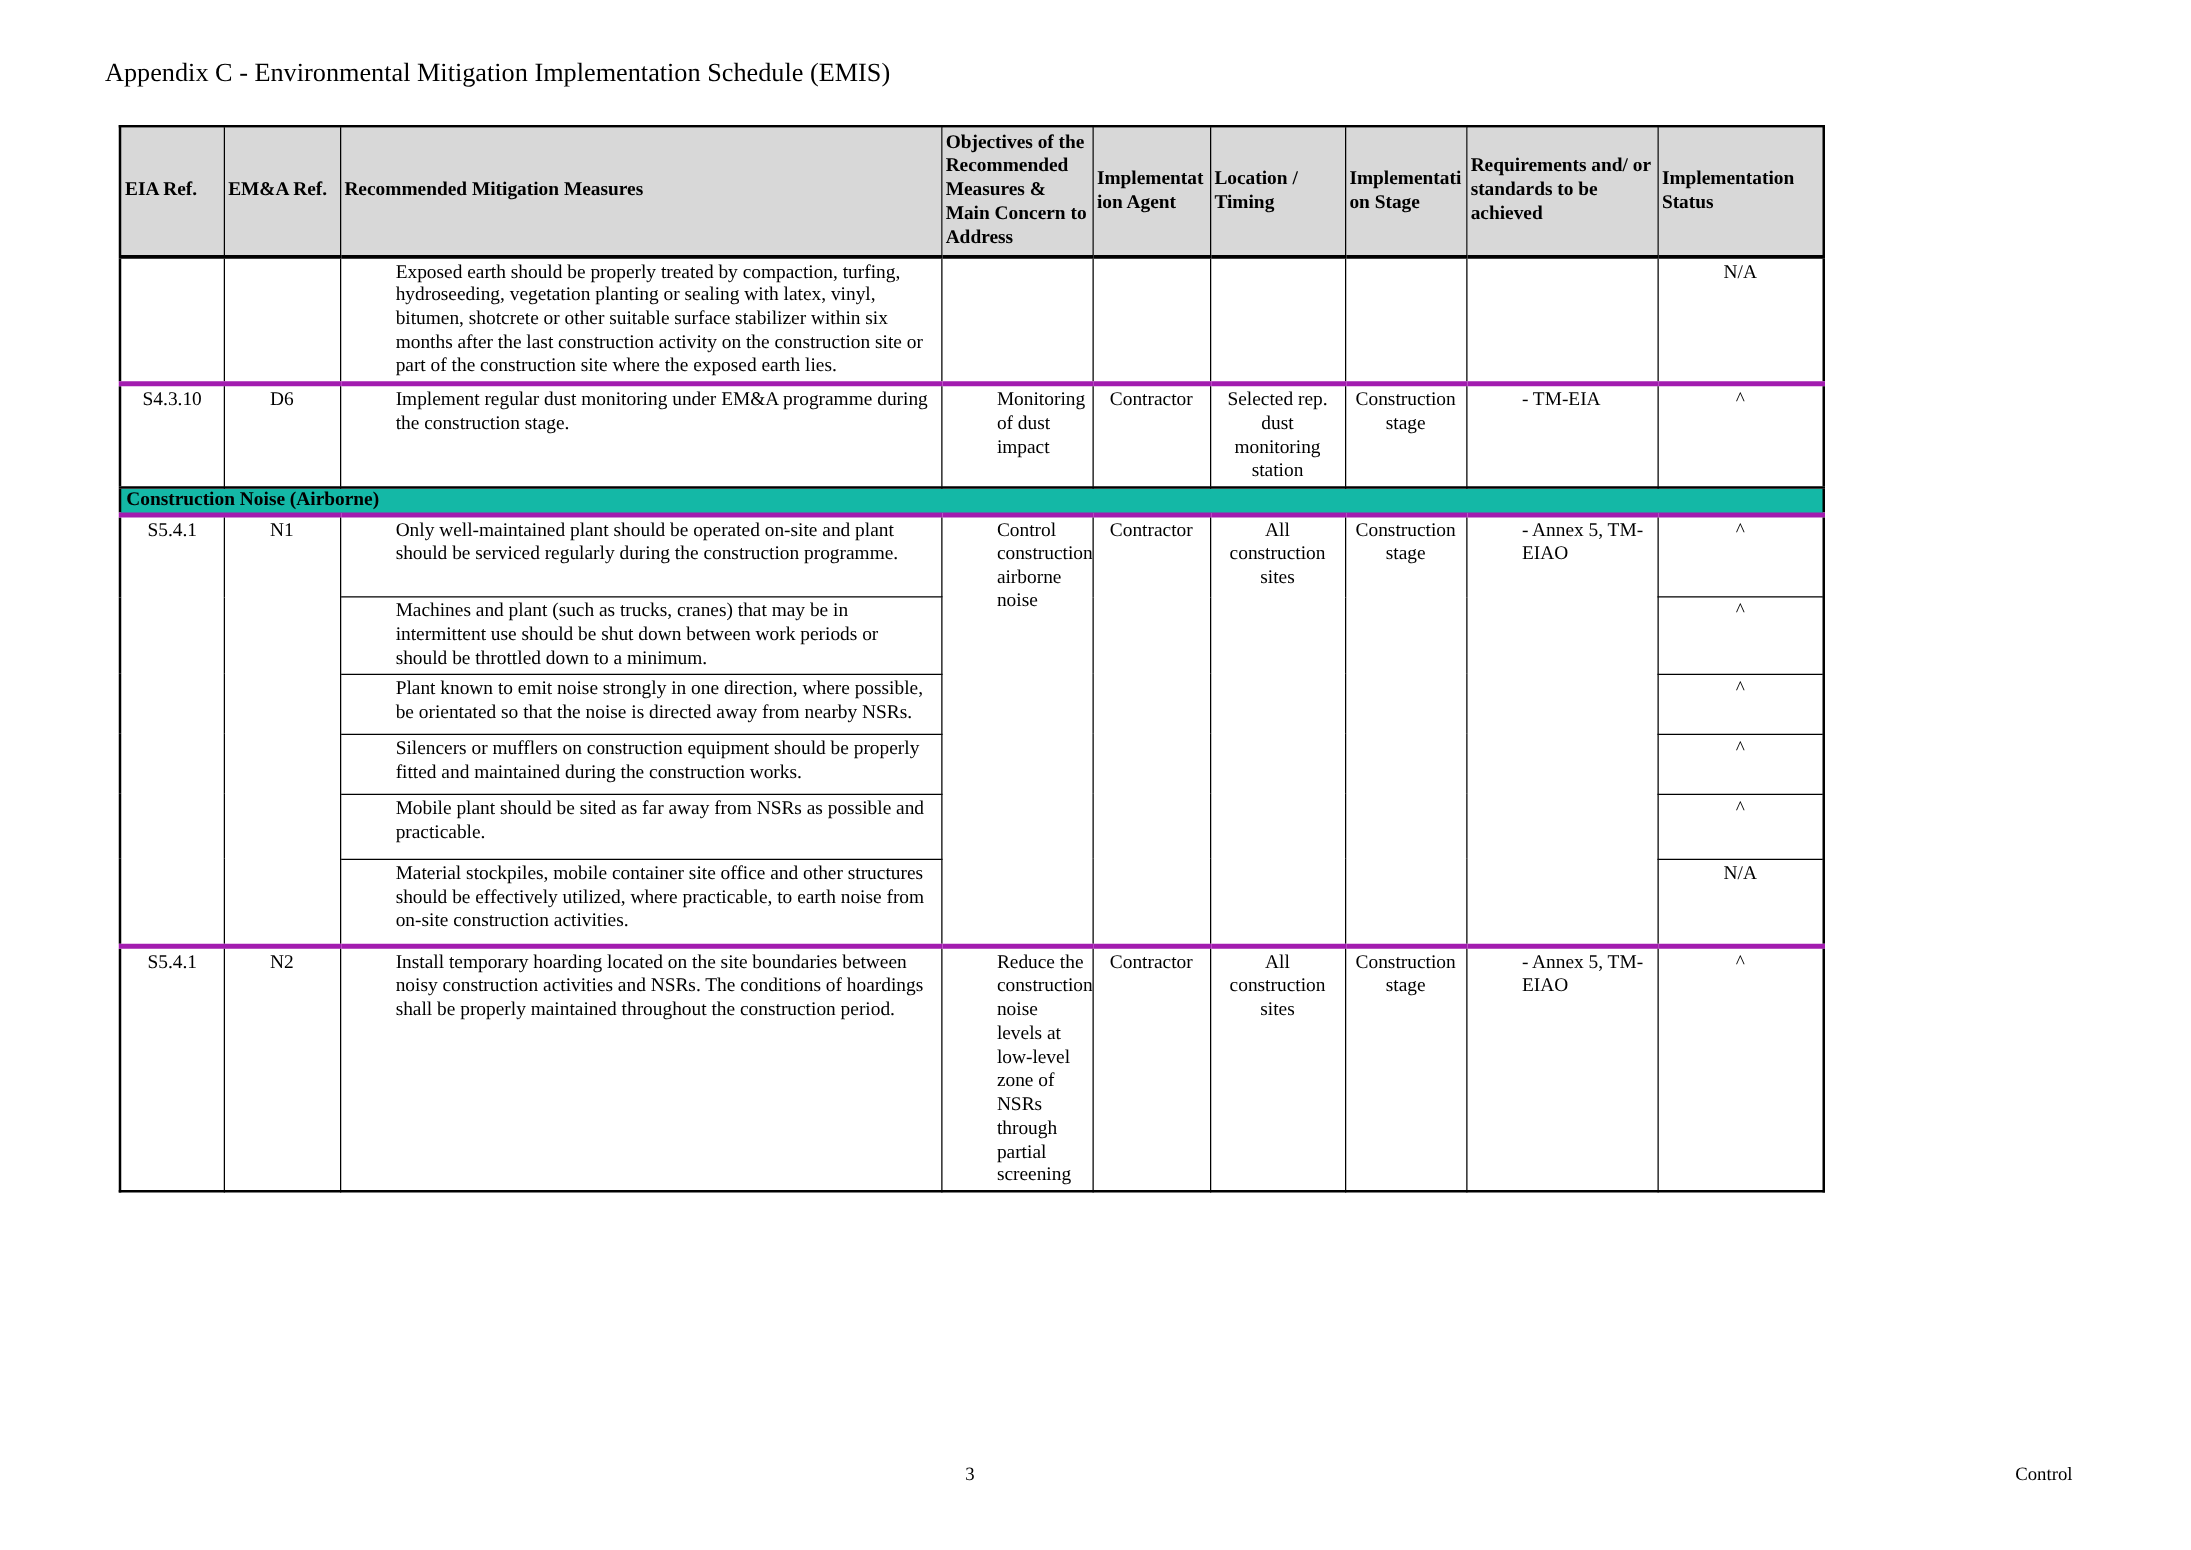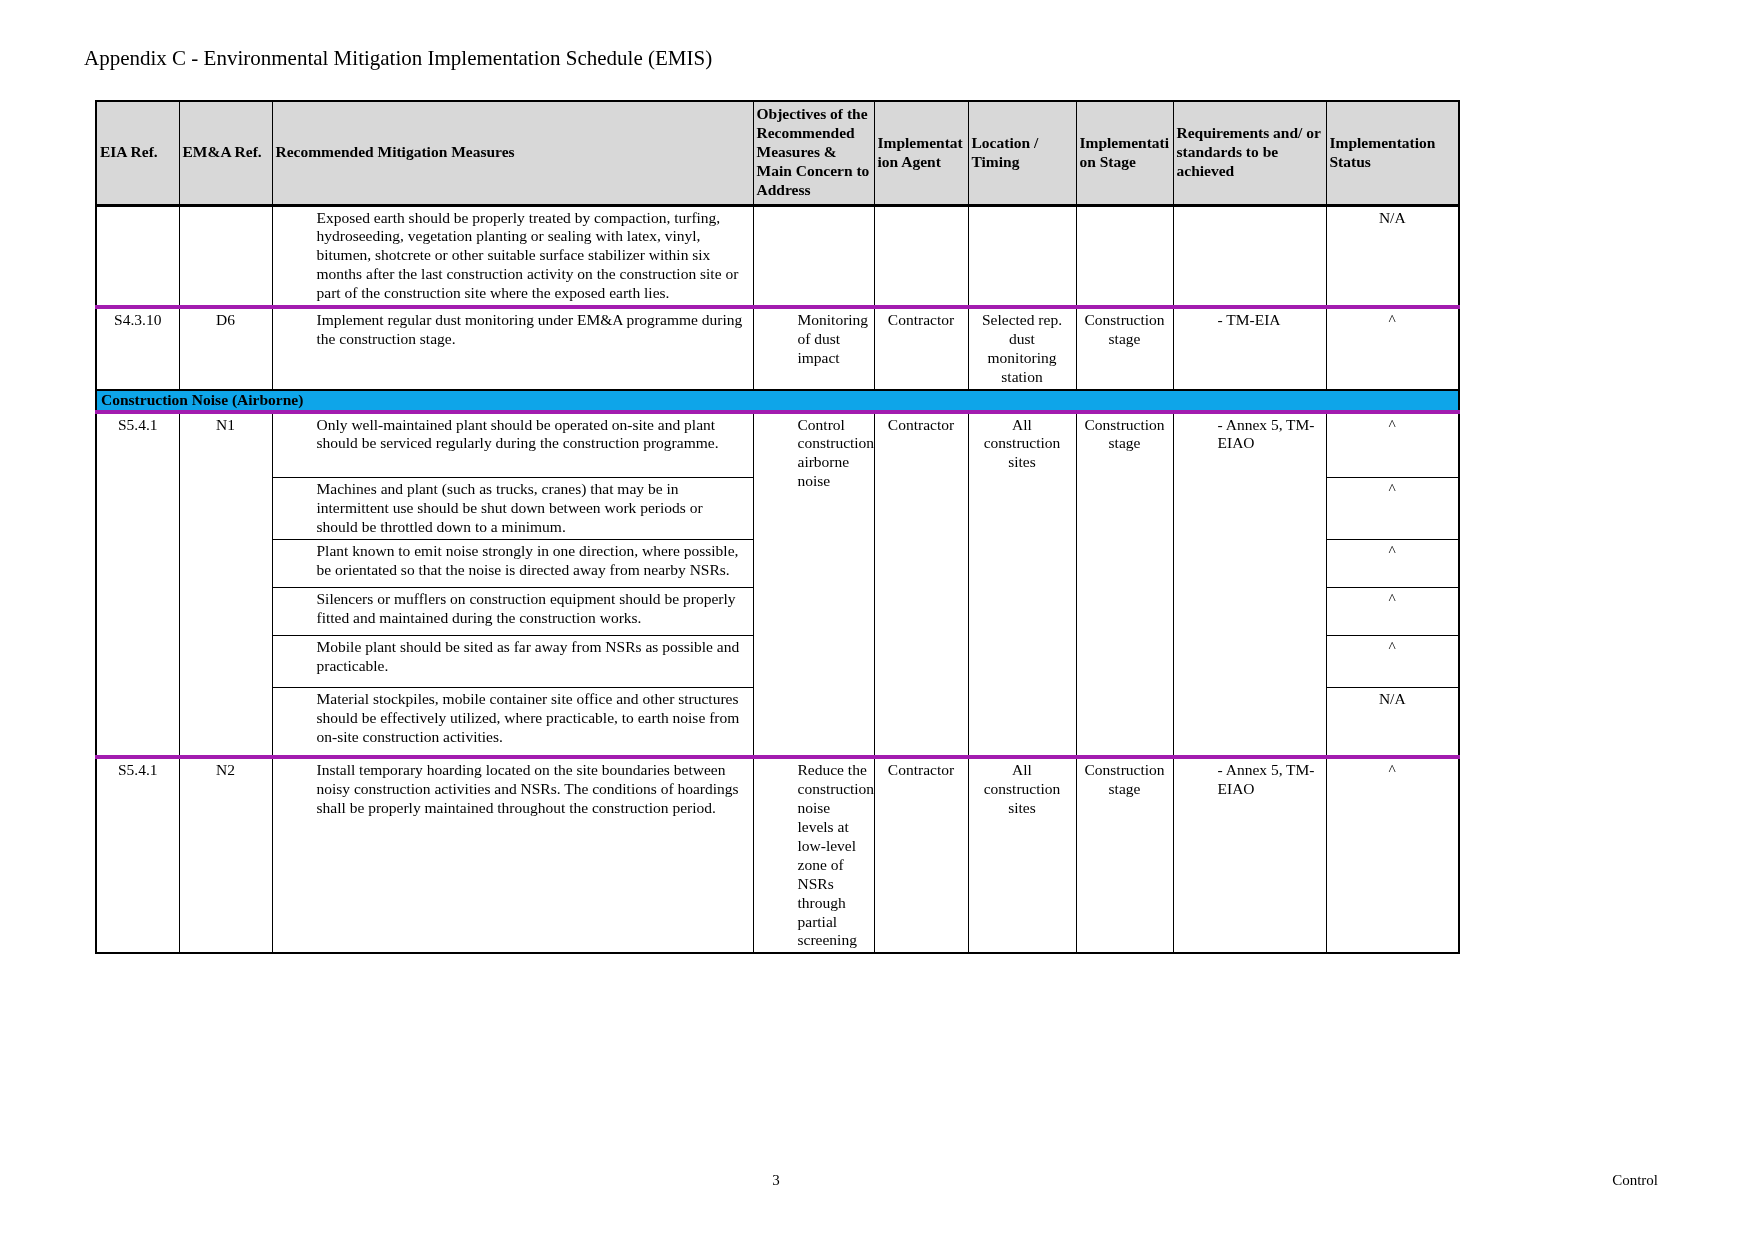--- a/index.html
+++ b/index.html
@@ -52,21 +52,21 @@
     word-wrap: break-word;
     border-bottom: 3px solid #000;
     padding: 1px 3px;
     margin-top: 12px;
   }
   td.al-c { text-align: center; }
   td.al-l { text-align: left; padding-left: 44px; }
   tr.gs td { border-top: 4px solid #a21caf; }
   tr.sec-row { height: 20px; }
   tr.sec-row td {
-    background: #0ea5e9;
+    background: #14b8a6;
     font-weight: bold;
     padding: 0 4px;
     border-top: 2px solid #000;
     border-bottom: 2px solid #000;
   }
   tr.r-a   { height: 100px; }
   tr.r-d6  { height: 56px; }
   tr.r-n1a { height: 66px; }
   tr.r-n1b { height: 60px; }
   tr.r-n1c { height: 48px; }

